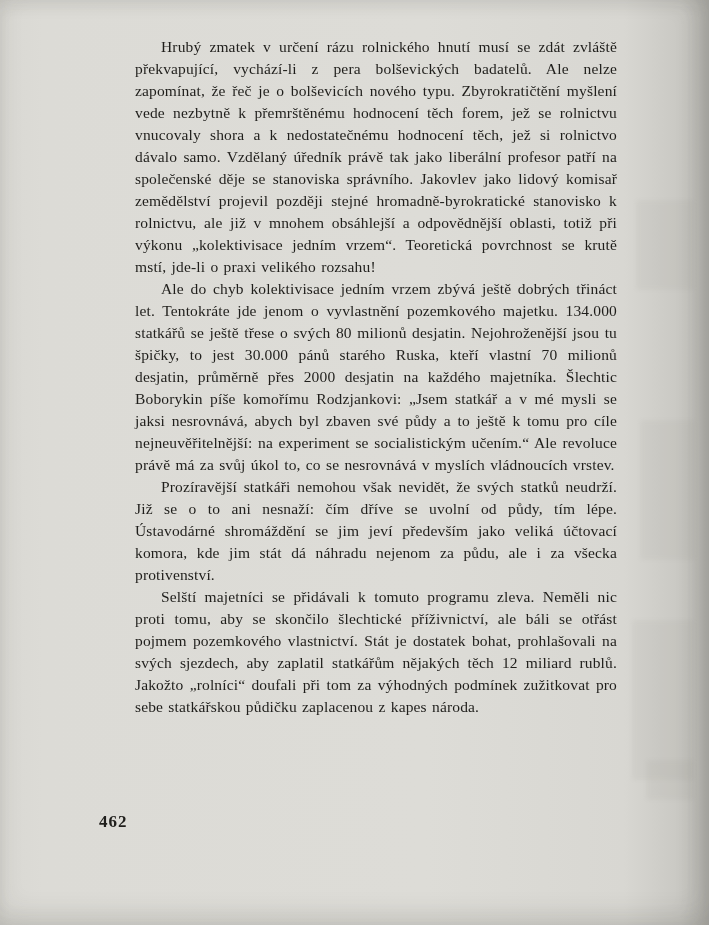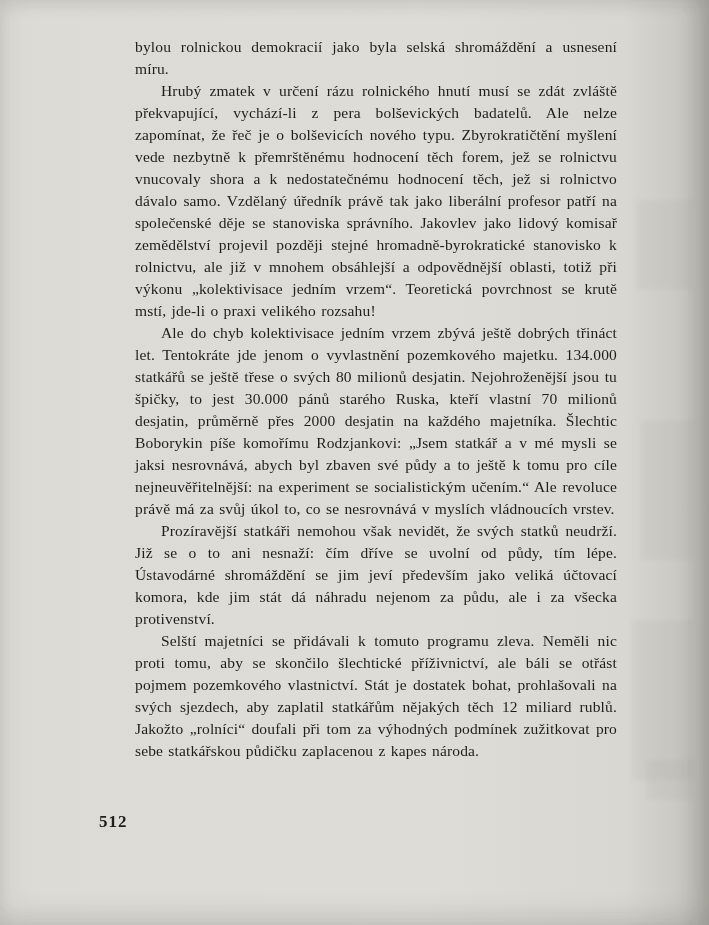--- a/index.html
+++ b/index.html
@@ -73,27 +73,26 @@
   .artifact.a2 { left: 640px; top: 420px; width: 55px; height: 140px; }
   .artifact.a3 { left: 632px; top: 620px; width: 62px; height: 160px; }
   .artifact.a4 { left: 646px; top: 760px; width: 48px; height: 40px; }
 </style>
 </head>
 <body>
 
 <div class="scan-page">
 
   <div class="text-block">
-    <p class="para">bylou rolnickou demokracií jako byla selská shromáždění a usnesení míru.</p>
     <p class="para indent">Hrubý zmatek v určení rázu rolnického hnutí musí se zdát zvláště překvapující, vychází-li z pera bolševických badatelů. Ale nelze zapomínat, že řeč je o bolševicích nového typu. Zbyrokratičtění myšlení vede nezbytně k přemrštěnému hodnocení těch forem, jež se rolnictvu vnucovaly shora a k nedostatečnému hodnocení těch, jež si rolnictvo dávalo samo. Vzdělaný úředník právě tak jako liberální profesor patří na společenské děje se stanoviska správního. Jakovlev jako lidový komisař zemědělství projevil později stejné hromadně-byrokratické stanovisko k rolnictvu, ale již v mnohem obsáhlejší a odpovědnější oblasti, totiž při výkonu „kolektivisace jedním vrzem“. Teoretická povrchnost se krutě mstí, jde-li o praxi velikého rozsahu!</p>
     <p class="para indent">Ale do chyb kolektivisace jedním vrzem zbývá ještě dobrých třináct let. Tentokráte jde jenom o vyvlastnění pozemkového majetku. 134.000 statkářů se ještě třese o svých 80 milionů desjatin. Nejohroženější jsou tu špičky, to jest 30.000 pánů starého Ruska, kteří vlastní 70 milionů desjatin, průměrně přes 2000 desjatin na každého majetníka. Šlechtic Boborykin píše komořímu Rodzjankovi: „Jsem statkář a v mé mysli se jaksi nesrovnává, abych byl zbaven své půdy a to ještě k tomu pro cíle nejneuvěřitelnější: na experiment se socialistickým učením.“ Ale revoluce právě má za svůj úkol to, co se nesrovnává v myslích vládnoucích vrstev.</p>
     <p class="para indent">Prozíravější statkáři nemohou však nevidět, že svých statků neudrží. Již se o to ani nesnaží: čím dříve se uvolní od půdy, tím lépe. Ústavodárné shromáždění se jim jeví především jako veliká účtovací komora, kde jim stát dá náhradu nejenom za půdu, ale i za všecka protivenství.</p>
     <p class="para indent">Selští majetníci se přidávali k tomuto programu zleva. Neměli nic proti tomu, aby se skončilo šlechtické příživnictví, ale báli se otřást pojmem pozemkového vlastnictví. Stát je dostatek bohat, prohlašovali na svých sjezdech, aby zaplatil statkářům nějakých těch 12 miliard rublů. Jakožto „rolníci“ doufali při tom za výhodných podmínek zužitkovat pro sebe statkářskou půdičku zaplacenou z kapes národa.</p>
   </div>
 
-  <div class="page-number">512</div>
+  <div class="page-number">462</div>
 
   <div class="artifact a1"></div>
   <div class="artifact a2"></div>
   <div class="artifact a3"></div>
   <div class="artifact a4"></div>
 
 </div>
 
 </body></html>

